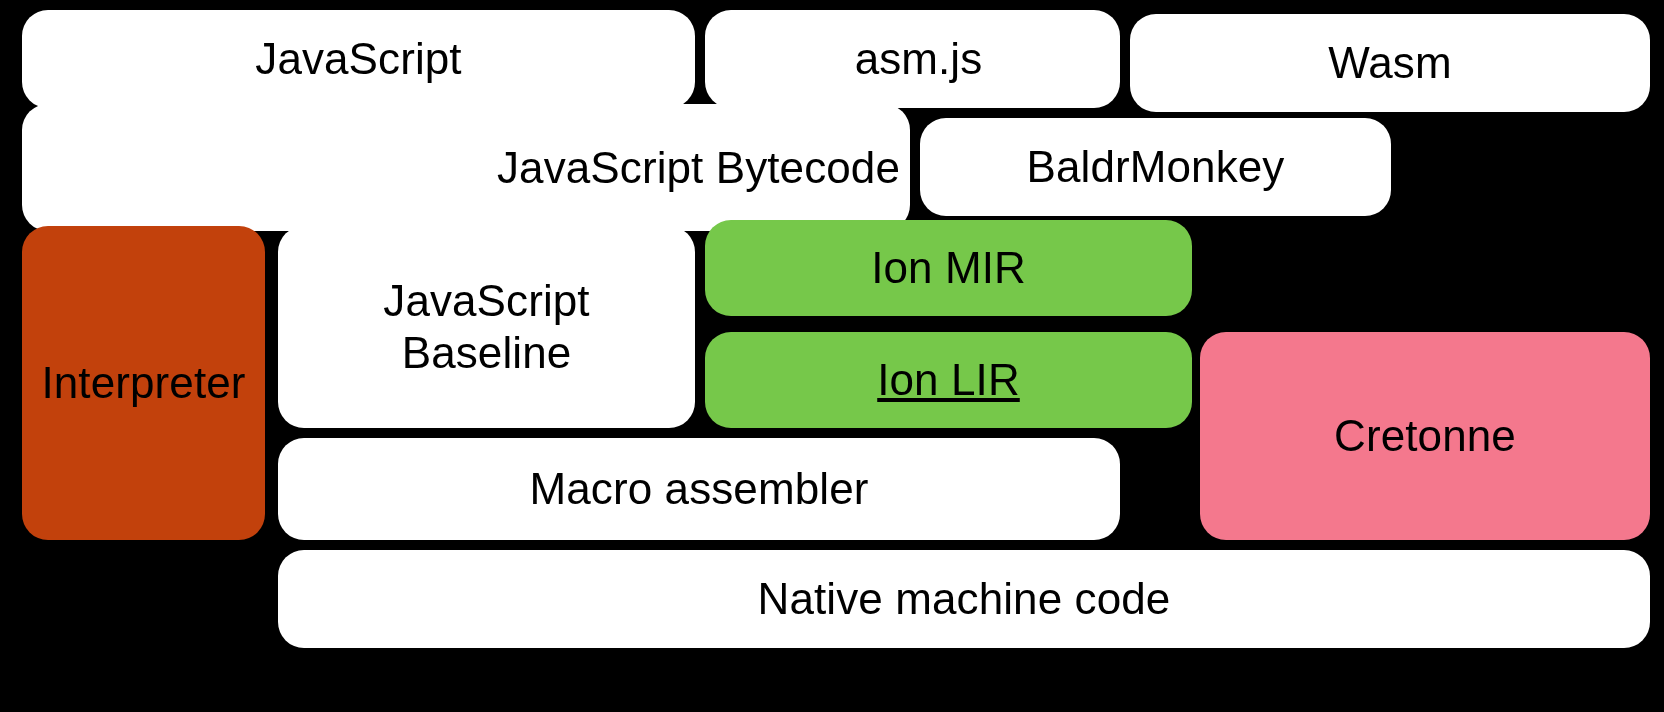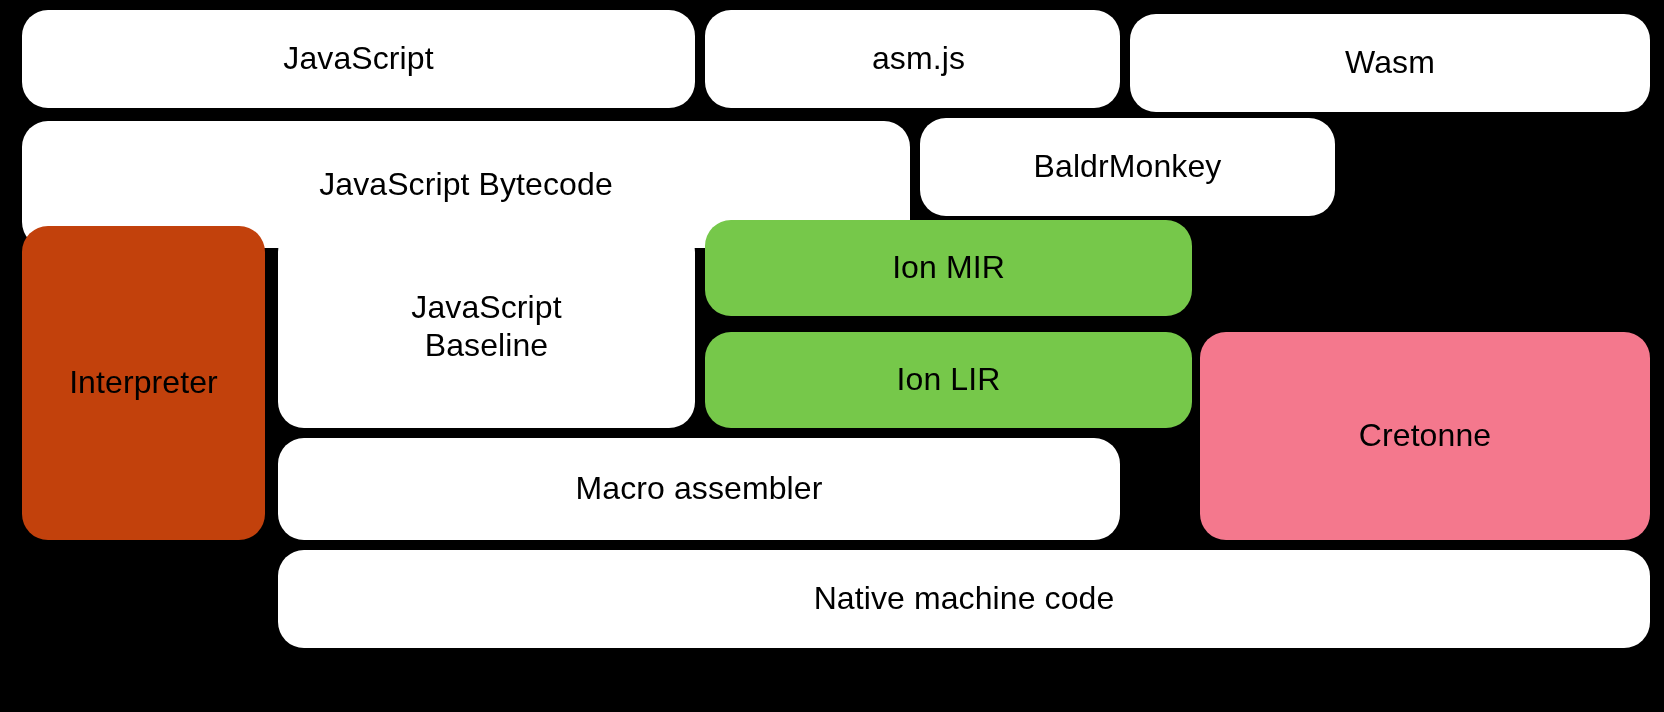--- a/index.html
+++ b/index.html
@@ -20,21 +20,21 @@
     position: absolute;
     box-sizing: border-box;
     border-radius: 26px;
     background: #ffffff;
     color: #000000;
     display: flex;
     align-items: center;
     justify-content: center;
     text-align: center;
     line-height: 1.18;
-    font-size: 32px;
+    font-size: 44px;
     font-weight: 400;
     letter-spacing: 0.1px;
     padding: 4px 10px;
     -webkit-font-smoothing: antialiased;
   }
   .node.gray  { background: #c2410c; }
   .node.green { background: #76c84a; }
   .node.pink  { background: #f4788d; }
   .node .label {
     display: block;
@@ -51,42 +51,42 @@
   </div>
 
   <div class="node" style="left:705px; top:10px; width:415px; height:98px;padding-left:22px;">
     <span class="label">asm.js</span>
   </div>
 
   <div class="node" style="left:1130px; top:14px; width:520px; height:98px;">
     <span class="label">Wasm</span>
   </div>
 
-  <div class="node" style="left:22px; top:121px; width:888px; height:127px;">
+  <div class="node" style="left:22px; top:104px; width:888px; height:127px;justify-content:flex-end;">
     <span class="label">JavaScript Bytecode</span>
   </div>
 
-  <div class="node" style="left:920px; top:118px; width:415px; height:98px;">
+  <div class="node" style="left:920px; top:118px; width:471px; height:98px;">
     <span class="label">BaldrMonkey</span>
   </div>
 
   <div class="node gray" style="left:22px; top:226px; width:243px; height:314px;">
     <span class="label">Interpreter</span>
   </div>
 
   <div class="node" style="left:278px; top:226px; width:417px; height:202px;">
     <span class="label">JavaScript
 Baseline</span>
   </div>
 
   <div class="node green" style="left:705px; top:220px; width:487px; height:96px;">
     <span class="label">Ion MIR</span>
   </div>
 
-  <div class="node green" style="left:705px; top:332px; width:487px; height:96px;">
+  <div class="node green" style="left:705px; top:332px; width:487px; height:96px;text-decoration:underline;">
     <span class="label">Ion LIR</span>
   </div>
 
   <div class="node pink" style="left:1200px; top:332px; width:450px; height:208px;">
     <span class="label">Cretonne</span>
   </div>
 
   <div class="node" style="left:278px; top:438px; width:842px; height:102px;">
     <span class="label">Macro assembler</span>
   </div>

